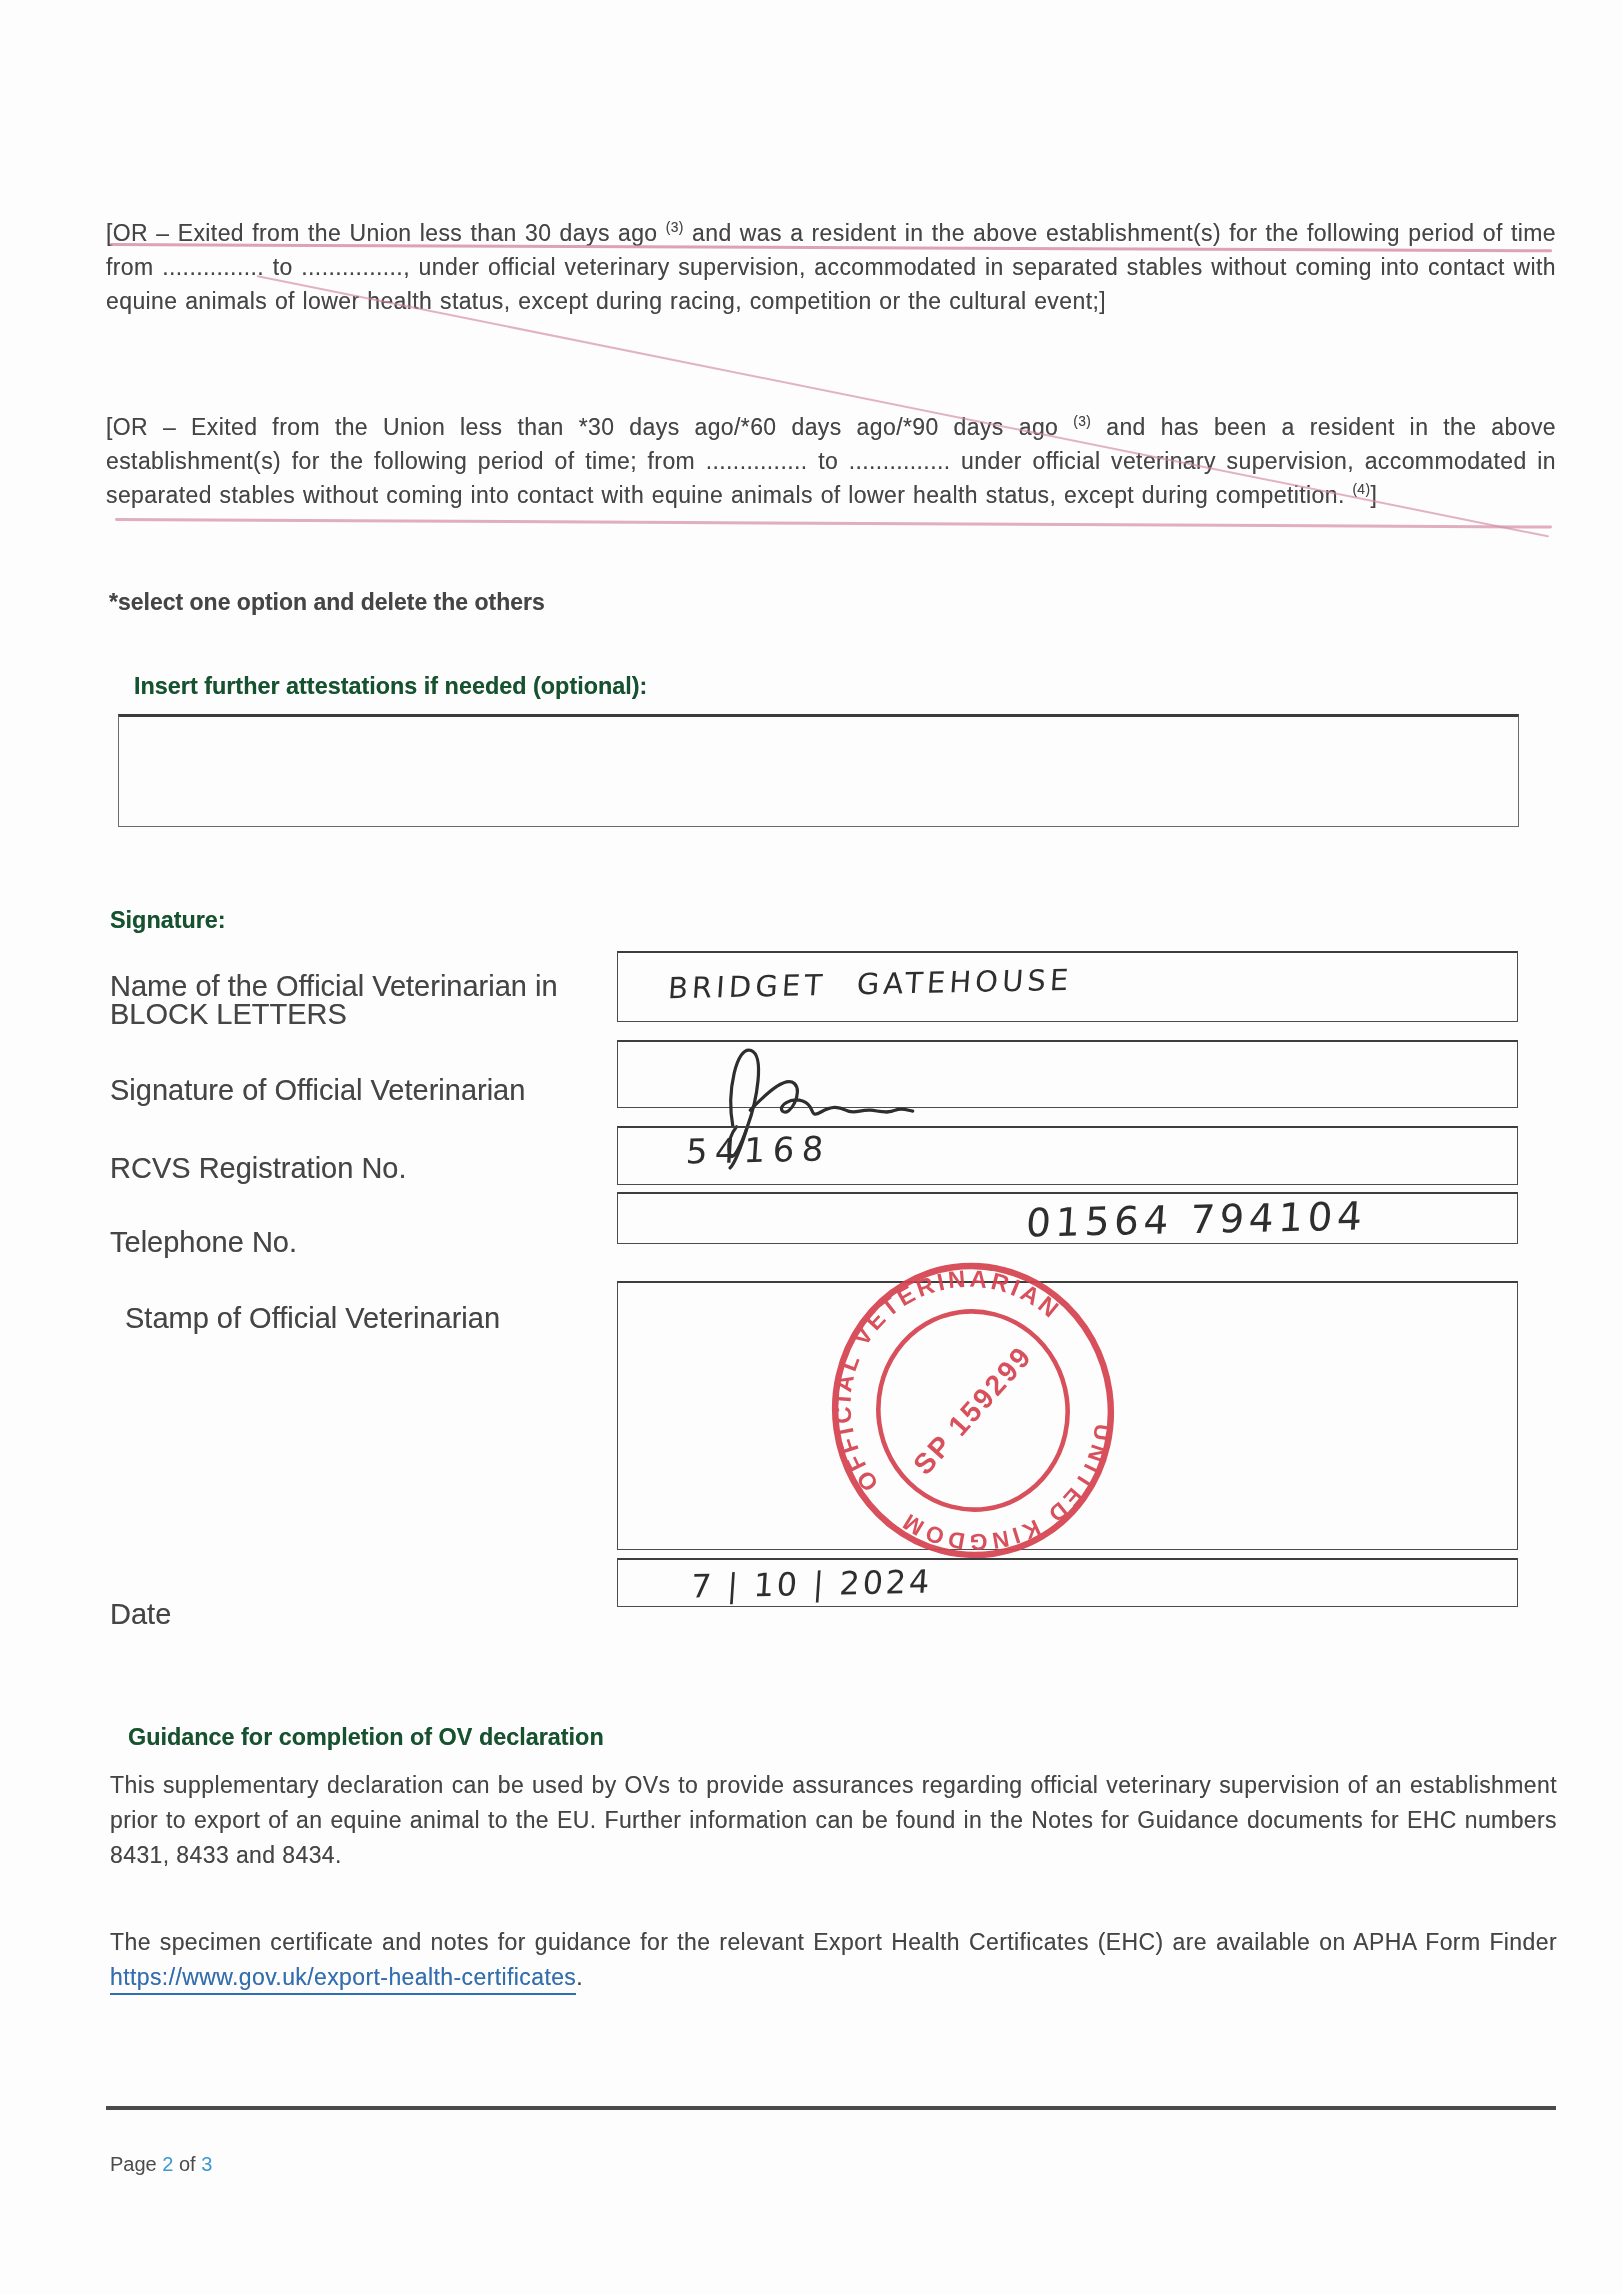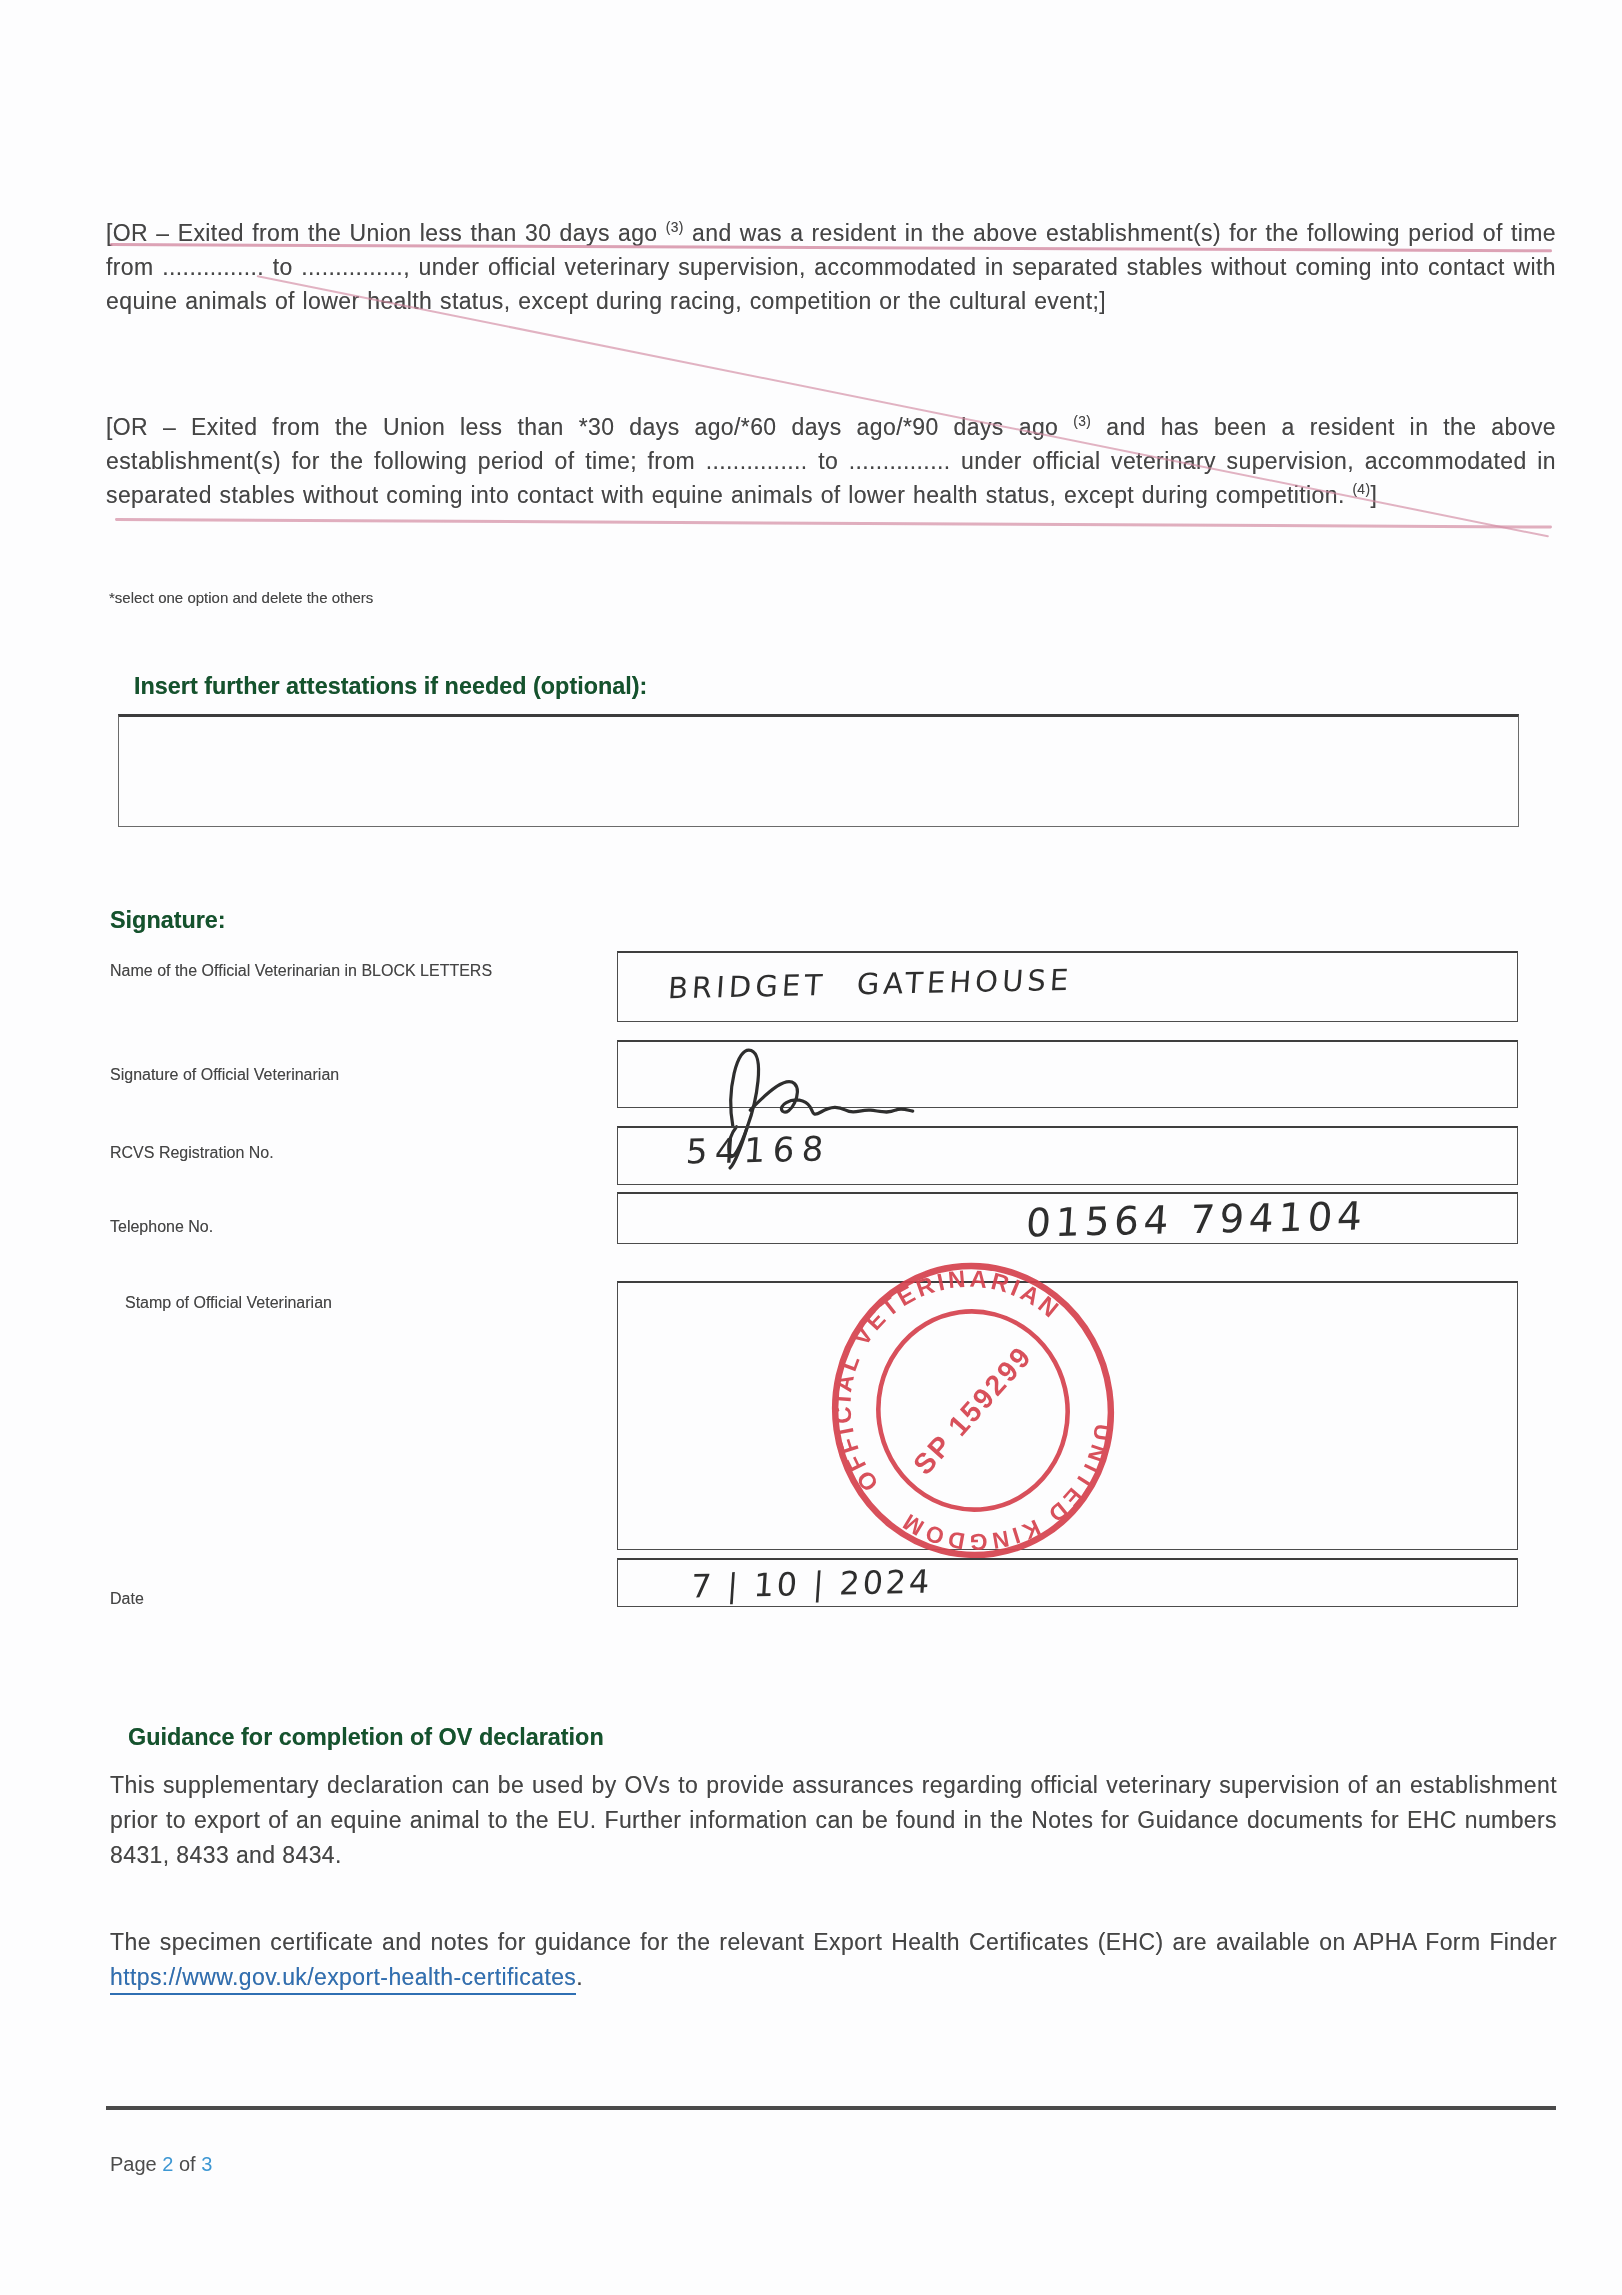--- a/index.html
+++ b/index.html
@@ -1,26 +1,26 @@
 <!DOCTYPE html>
 <html style="font-size:7.3px"><head>
 <meta charset="utf-8">
 <style>
   html,body{margin:0;padding:0;}
   body{width:1622px;height:2295px;background:#fdfdfe;font-family:"Liberation Sans", sans-serif;}
   .page{position:relative;width:1622px;height:2295px;overflow:hidden;background:#fdfdfe;}
   .doc-text{color:#454545;text-shadow:0 0 0.5px rgba(70,70,70,.45);}
   .para{position:absolute;font-size:23px;line-height:34px;letter-spacing:0.4px;word-spacing:0.9px;text-align:justify;}
   sup{font-size:13.8px;vertical-align:super;line-height:0;}
-  .note{position:absolute;font-size:15px;}
+  .note{position:absolute;font-size:23px;font-weight:bold;}
   .h-bold{position:absolute;font-size:23.4px;font-weight:bold;color:#14532d;text-shadow:0 0 0.5px rgba(60,60,60,.5);}
   .strike{position:absolute;background:#d38ba2;opacity:.8;border-radius:1.4px;transform-origin:0 0;}
   .formbox{position:absolute;border:1.8px solid #4c4c4c;border-top:2.8px solid #3e3e3e;background:transparent;}
   .attest-box{position:absolute;left:118px;top:714px;width:1399px;height:109px;border:1.4px solid #6b6b6b;border-top:3.2px solid #3c3c3c;}
-  .label{position:absolute;font-size:16px;line-height:27.5px;}
+  .label{position:absolute;font-size:29px;line-height:27.5px;margin-top:16px;}
   .hand{position:absolute;font-family:"DejaVu Sans", sans-serif;color:#2e2e2e;white-space:nowrap;transform:rotate(-1.2deg) skewX(-5deg);}
   .hand-name{left:668px;top:967px;font-size:29px;letter-spacing:4.1px;word-spacing:17.4px;}
   .hand-rcvs{left:686px;top:1130px;font-size:34px;letter-spacing:7.3px;}
   .hand-phone{left:1026px;top:1197px;font-size:39px;letter-spacing:4.6px;}
   .hand-date{left:691px;top:1565px;font-size:32px;letter-spacing:2.8px;}
   .sig-svg{position:absolute;left:709px;top:1032px;}
   .stamp-svg{position:absolute;left:826px;top:1259px;transform:rotate(-8deg);opacity:.92;}
   .guide-para{position:absolute;font-size:23px;line-height:35px;letter-spacing:0.4px;text-align:justify;}
   .ehc-link{color:#2f6fb3;text-decoration:none;border-bottom:2.3px solid #2f6fb3;padding-bottom:3px;}
   .footer-rule{position:absolute;left:106px;top:2106px;width:1450px;height:4.1px;background:#4a4a4a;}

